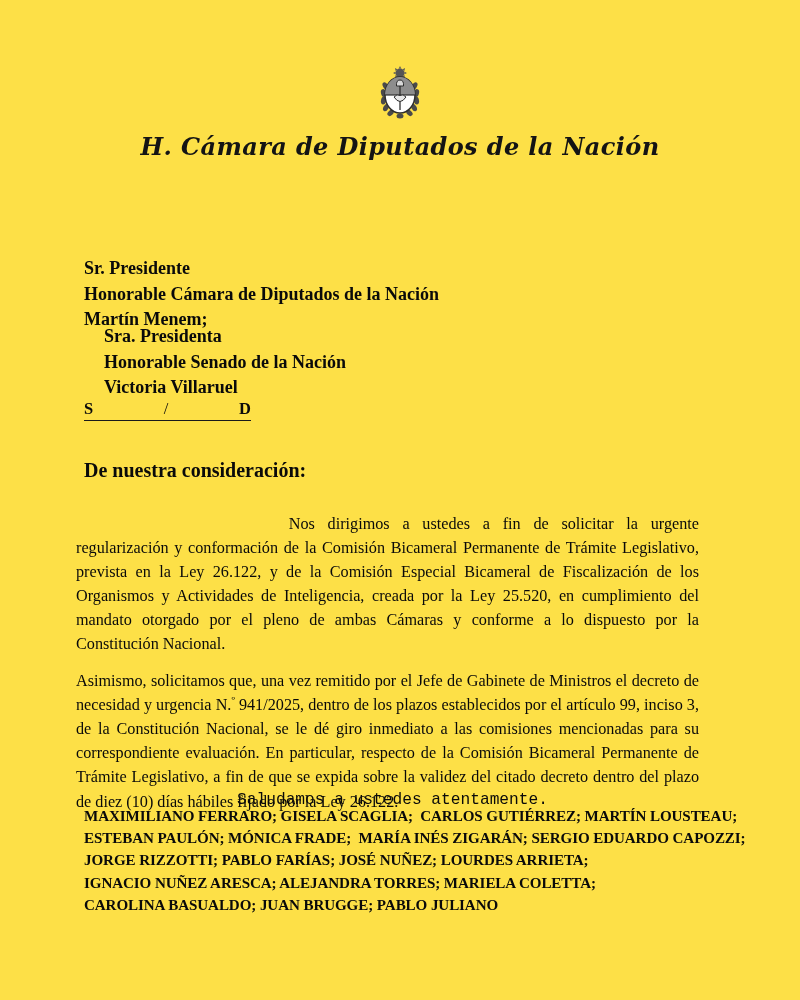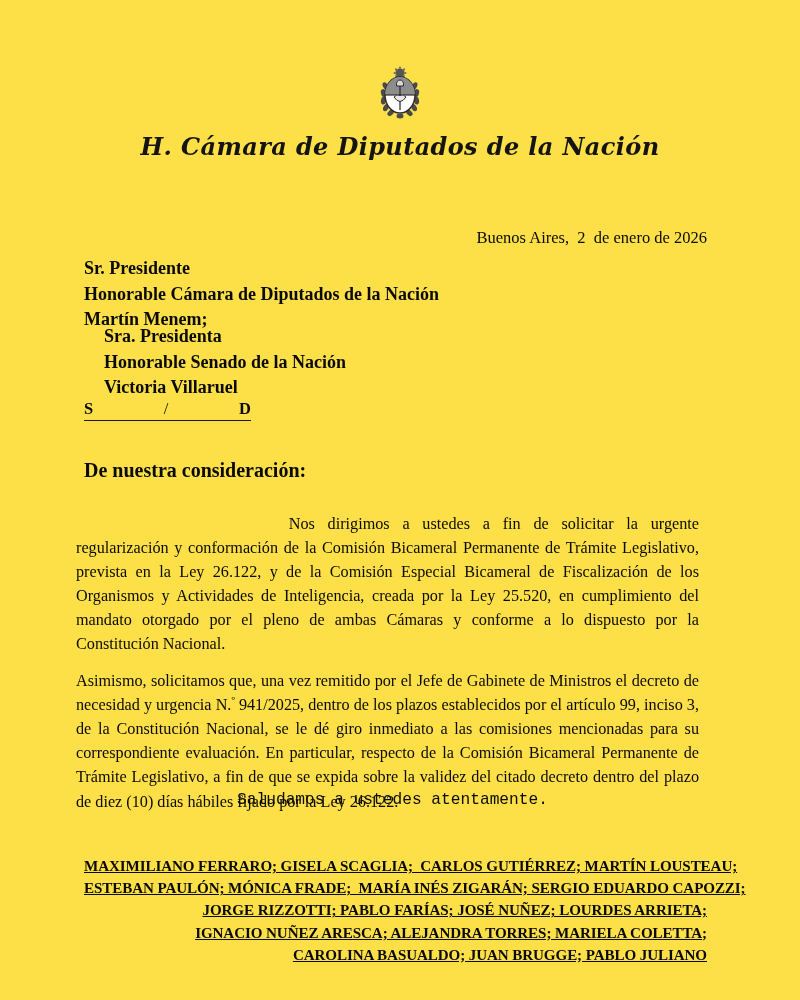--- a/index.html
+++ b/index.html
@@ -130,29 +130,28 @@
     left: 84px;
     width: 617px;
     text-align: center;
     font-size: 16.2px;
     font-family: Liberation Mono, monospace;
   }
 
   
   .signatures {
     position: absolute;
-    top: 855px;
+    top: 805px;
     left: 84px;
     width: 623px;
-    text-align: right;
+    text-align: left;
     font-weight: 700;
     font-size: 15.1px;
     line-height: 1.47;
     letter-spacing: -0.1px;
-    text-decoration: underline;
   }
   .signatures div { white-space: pre; }
 </style>
 </head>
 <body>
 
 <div class="page">
 
   <div class="letterhead">
     <svg class="crest" viewBox="0 0 92 120" aria-hidden="true">
@@ -183,21 +182,20 @@
 
       <line x1="46" y1="34" x2="46" y2="88" stroke="#2e2e2e" stroke-width="2.6"></line>
 
       <path d="M39 40 q-1 -12 7 -12 q8 0 7 12 z" fill="#d8d8d8" stroke="#2e2e2e" stroke-width="2"></path>
 
       <path d="M34 62 q6 -7 12 -3 q6 -4 12 3 q-6 9 -12 9 q-6 0 -12 -9 z" fill="#e8e8e8" stroke="#2e2e2e" stroke-width="2"></path>
     </svg>
     <div class="letterhead-title">H. Cámara de Diputados de la Nación</div>
   </div>
 
-  <div class="date-line">Buenos Aires,  2  de enero de 2026</div>
 
   <div class="addressee first">
     <div>Sr. Presidente</div>
     <div>Honorable Cámara de Diputados de la Nación</div>
     <div>Martín Menem;</div>
   </div>
 
   <div class="addressee second">
     <div>Sra. Presidenta</div>
     <div>Honorable Senado de la Nación</div>

